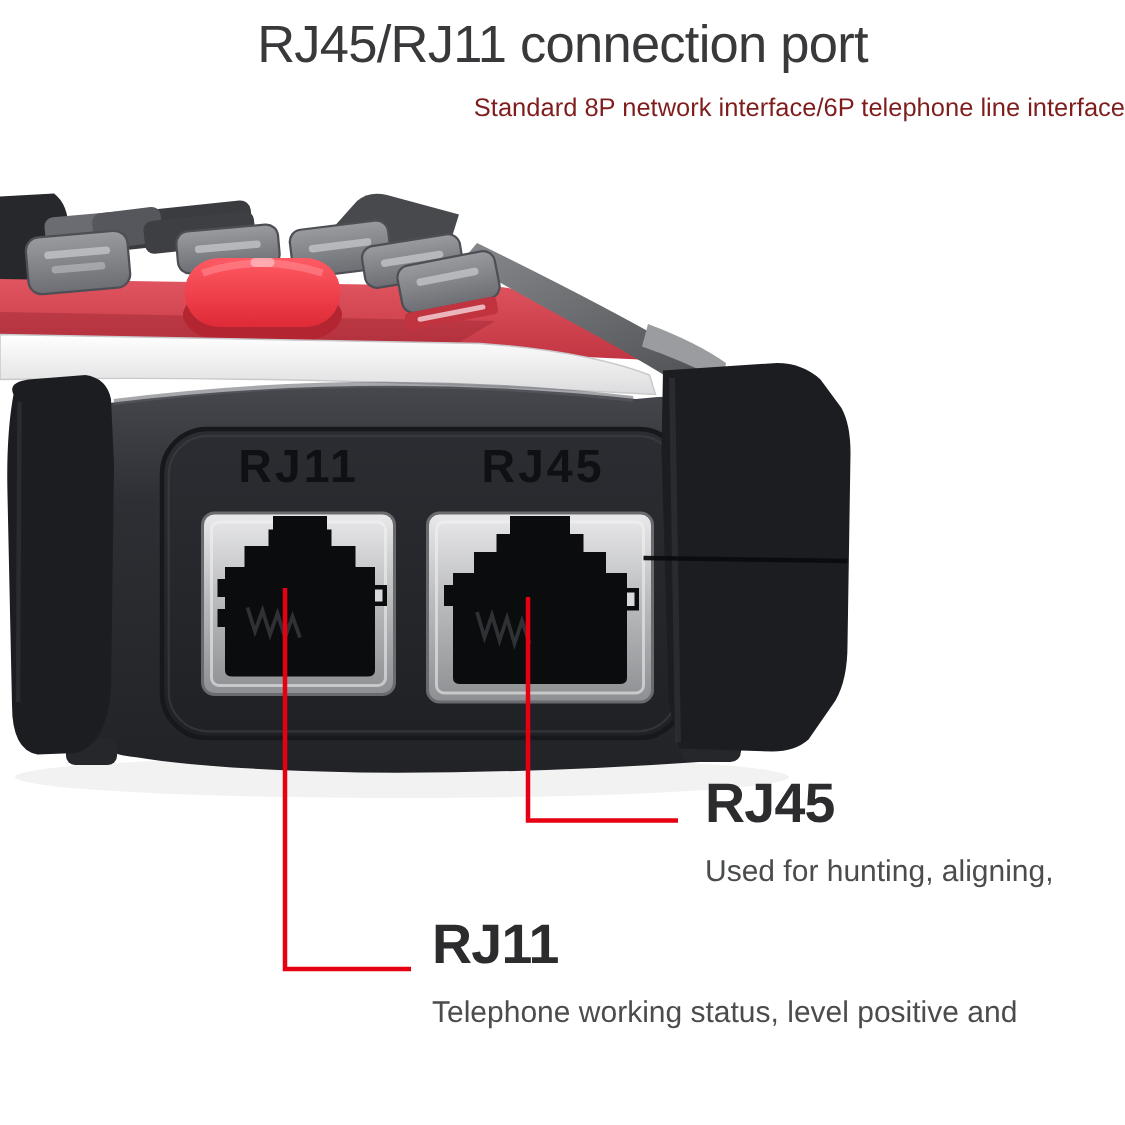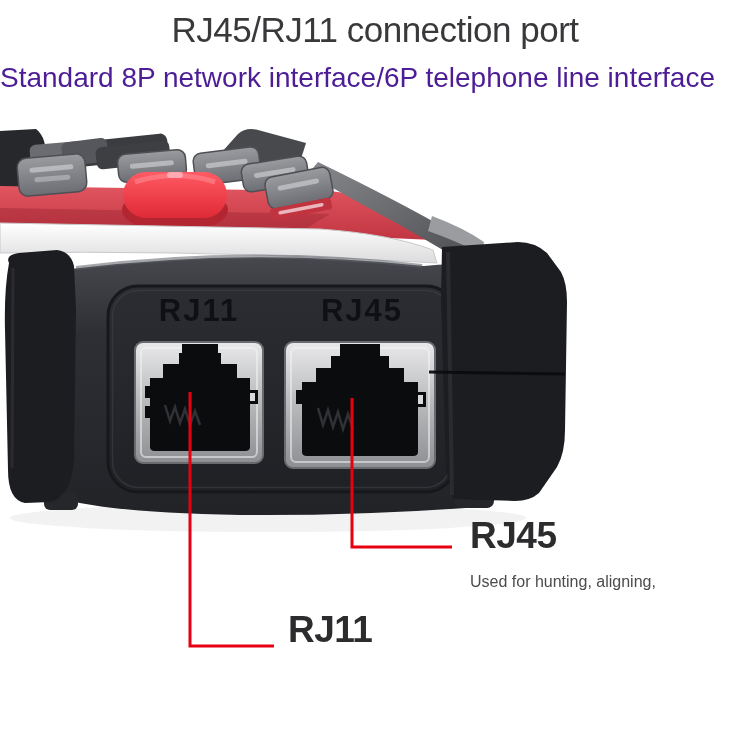--- a/index.html
+++ b/index.html
@@ -7,34 +7,34 @@
     position:relative;width:750px;height:750px;background:#ffffff;overflow:hidden;
     font-family:"Liberation Sans", sans-serif;
   }
   .page-title{
     position:absolute;left:0;top:10px;width:750px;margin:0;
     text-align:center;font-size:35px;font-weight:400;letter-spacing:-0.5px;
     color:#39393b;
   }
   .page-subtitle{
     position:absolute;left:0;top:62px;width:750px;margin:0;
-    text-align:left;font-size:28px;font-weight:400;
-    color:#4c1d95;
+    text-align:right;font-size:17px;font-weight:400;
+    color:#7f1d1d;
   }
   .device-svg{position:absolute;left:0;top:0;width:750px;height:750px;}
   .device-svg text{
     font-family:"Liberation Sans", sans-serif;
     font-weight:bold;
   }
   .callout{position:absolute;}
   .callout-title{
     font-size:37px;font-weight:700;letter-spacing:-0.5px;color:#2c2c2e;line-height:1.1;
   }
   .callout-desc{
-    margin-top:13px;font-size:16px;color:#4b4c4e;line-height:23px;
+    margin-top:13px;font-size:20px;color:#4b4c4e;line-height:23px;
   }
   .callout-desc span{display:block;white-space:nowrap;}
   .callout-rj45{left:470px;top:516px;}
   .callout-rj11{left:288px;top:610px;}
 </style>
 </head>
 <body>
 
 <div class="stage">
 
@@ -184,16 +184,17 @@
   <div class="callout callout-rj45">
     <div class="callout-title">RJ45</div>
     <div class="callout-desc">
       <span>Used for hunting, aligning,</span>
     </div>
   </div>
 
   <div class="callout callout-rj11">
     <div class="callout-title">RJ11</div>
     <div class="callout-desc">
+      <span>Telephone working status, level positive and</span>
     </div>
   </div>
 
 </div>
 
 </body></html>

